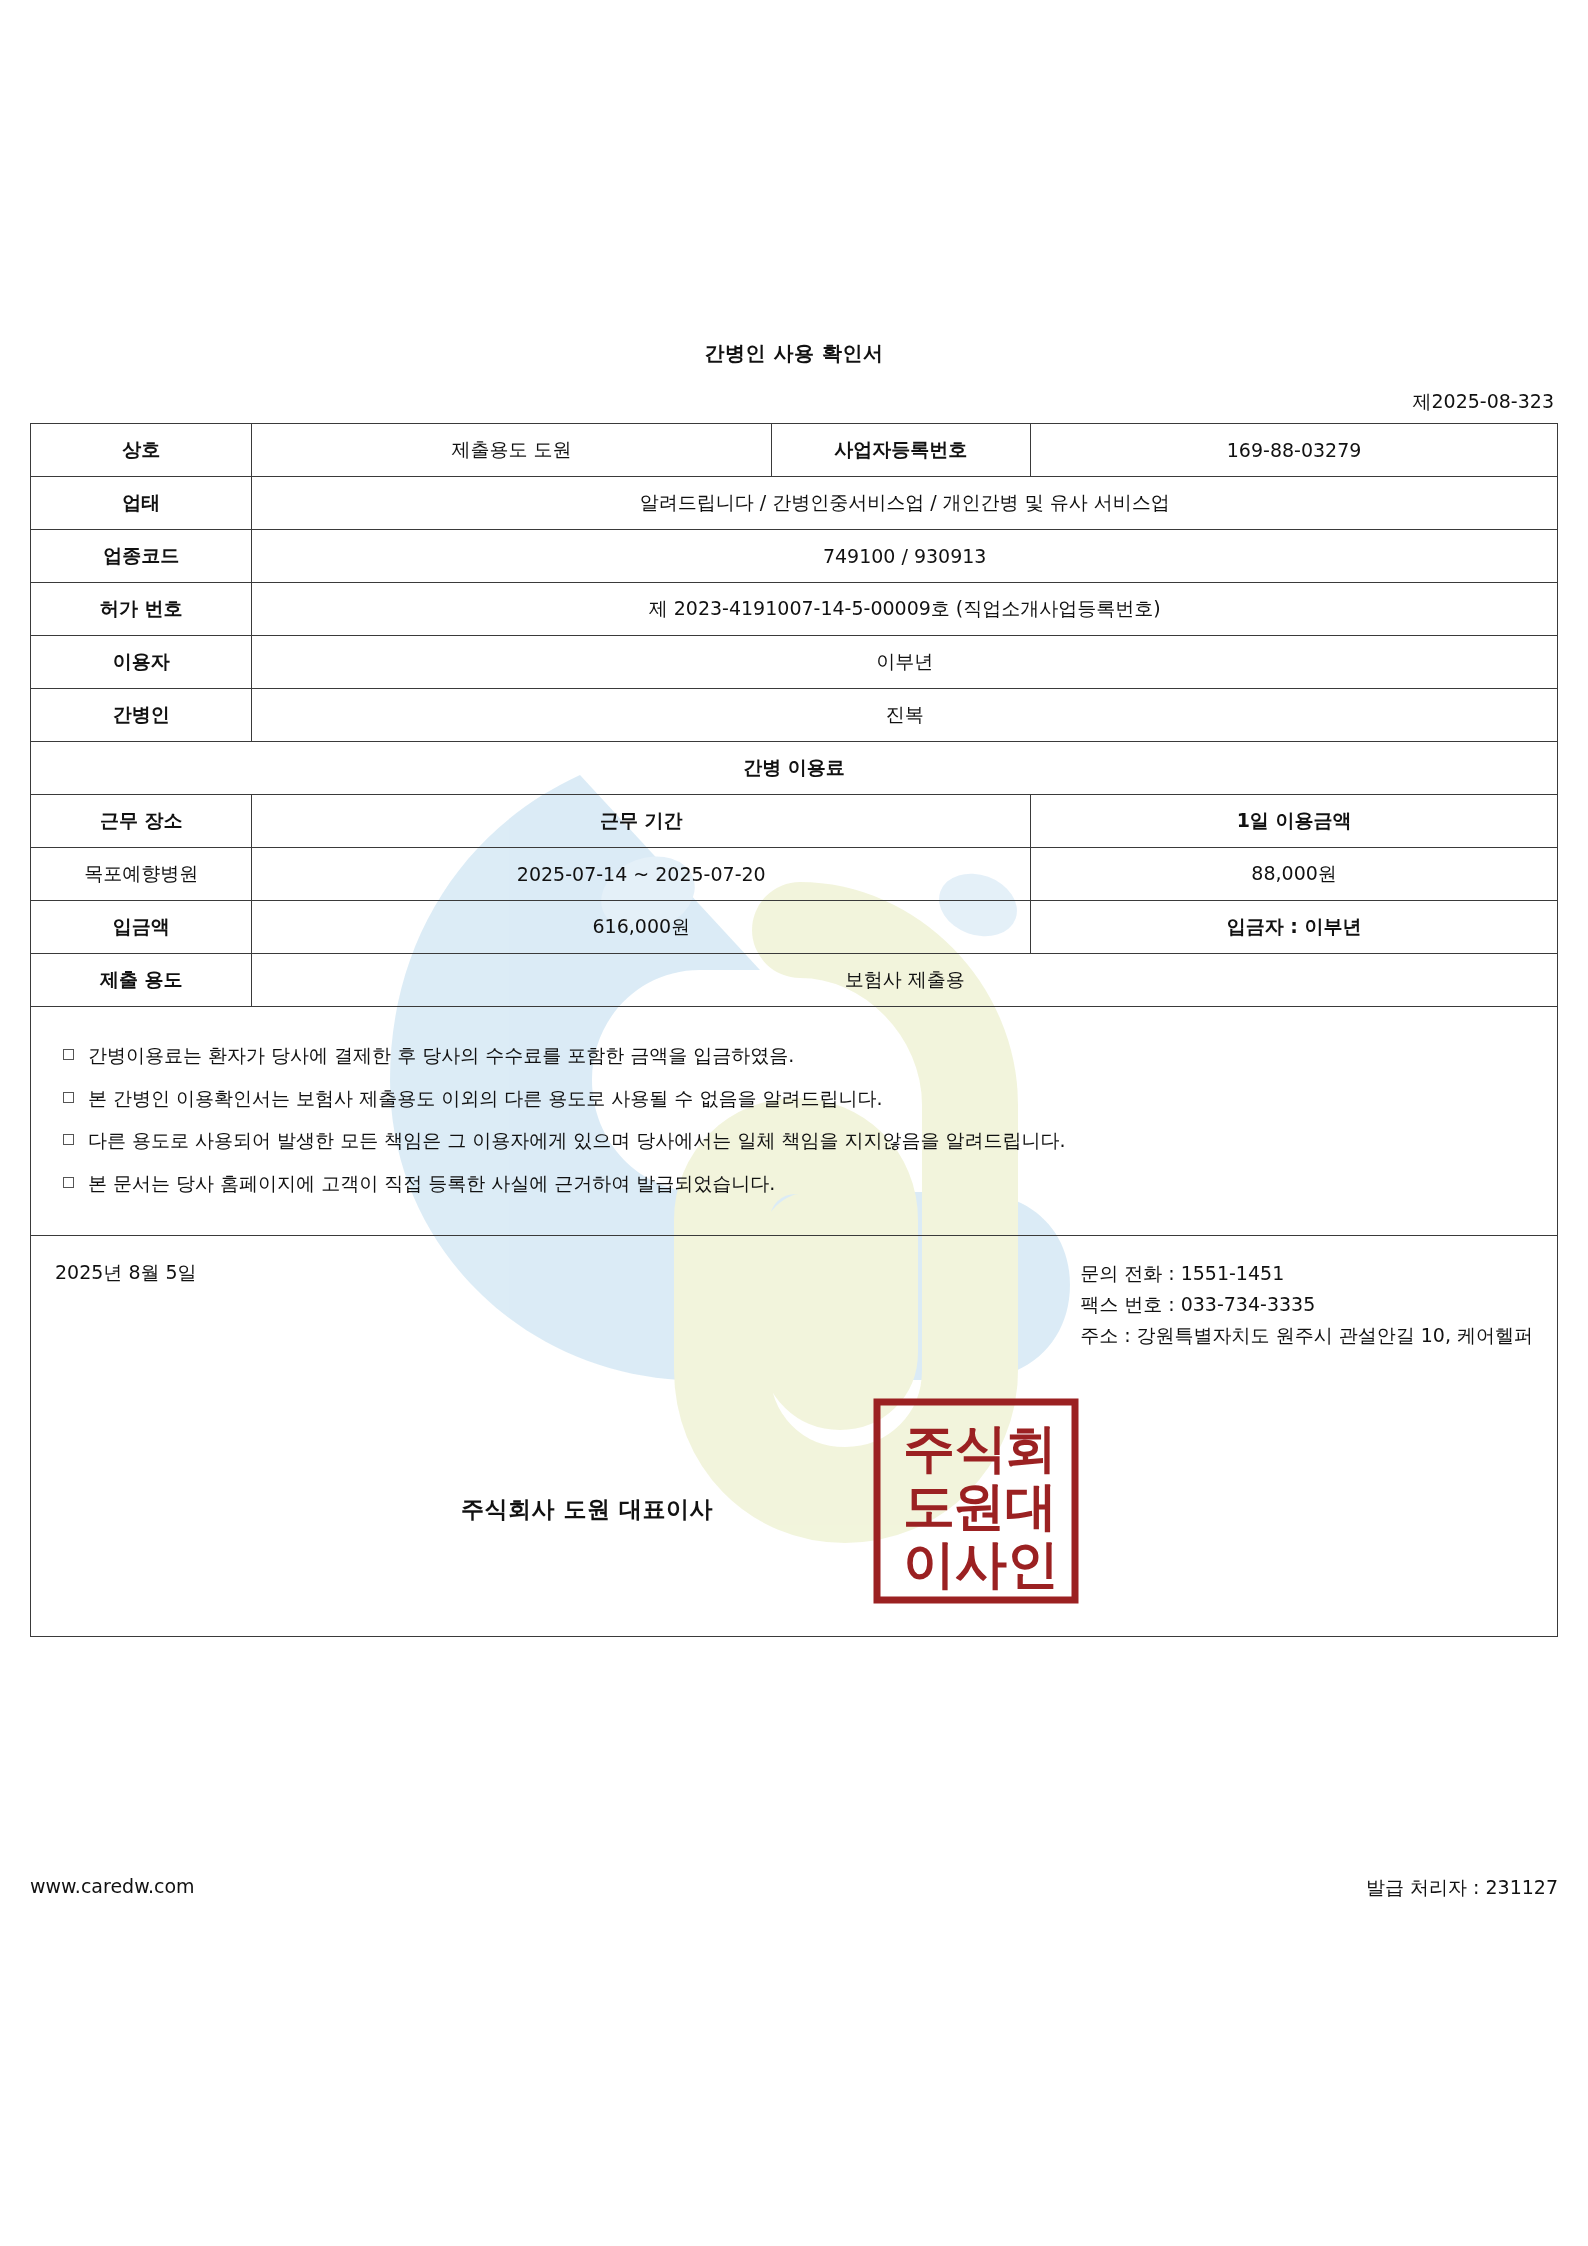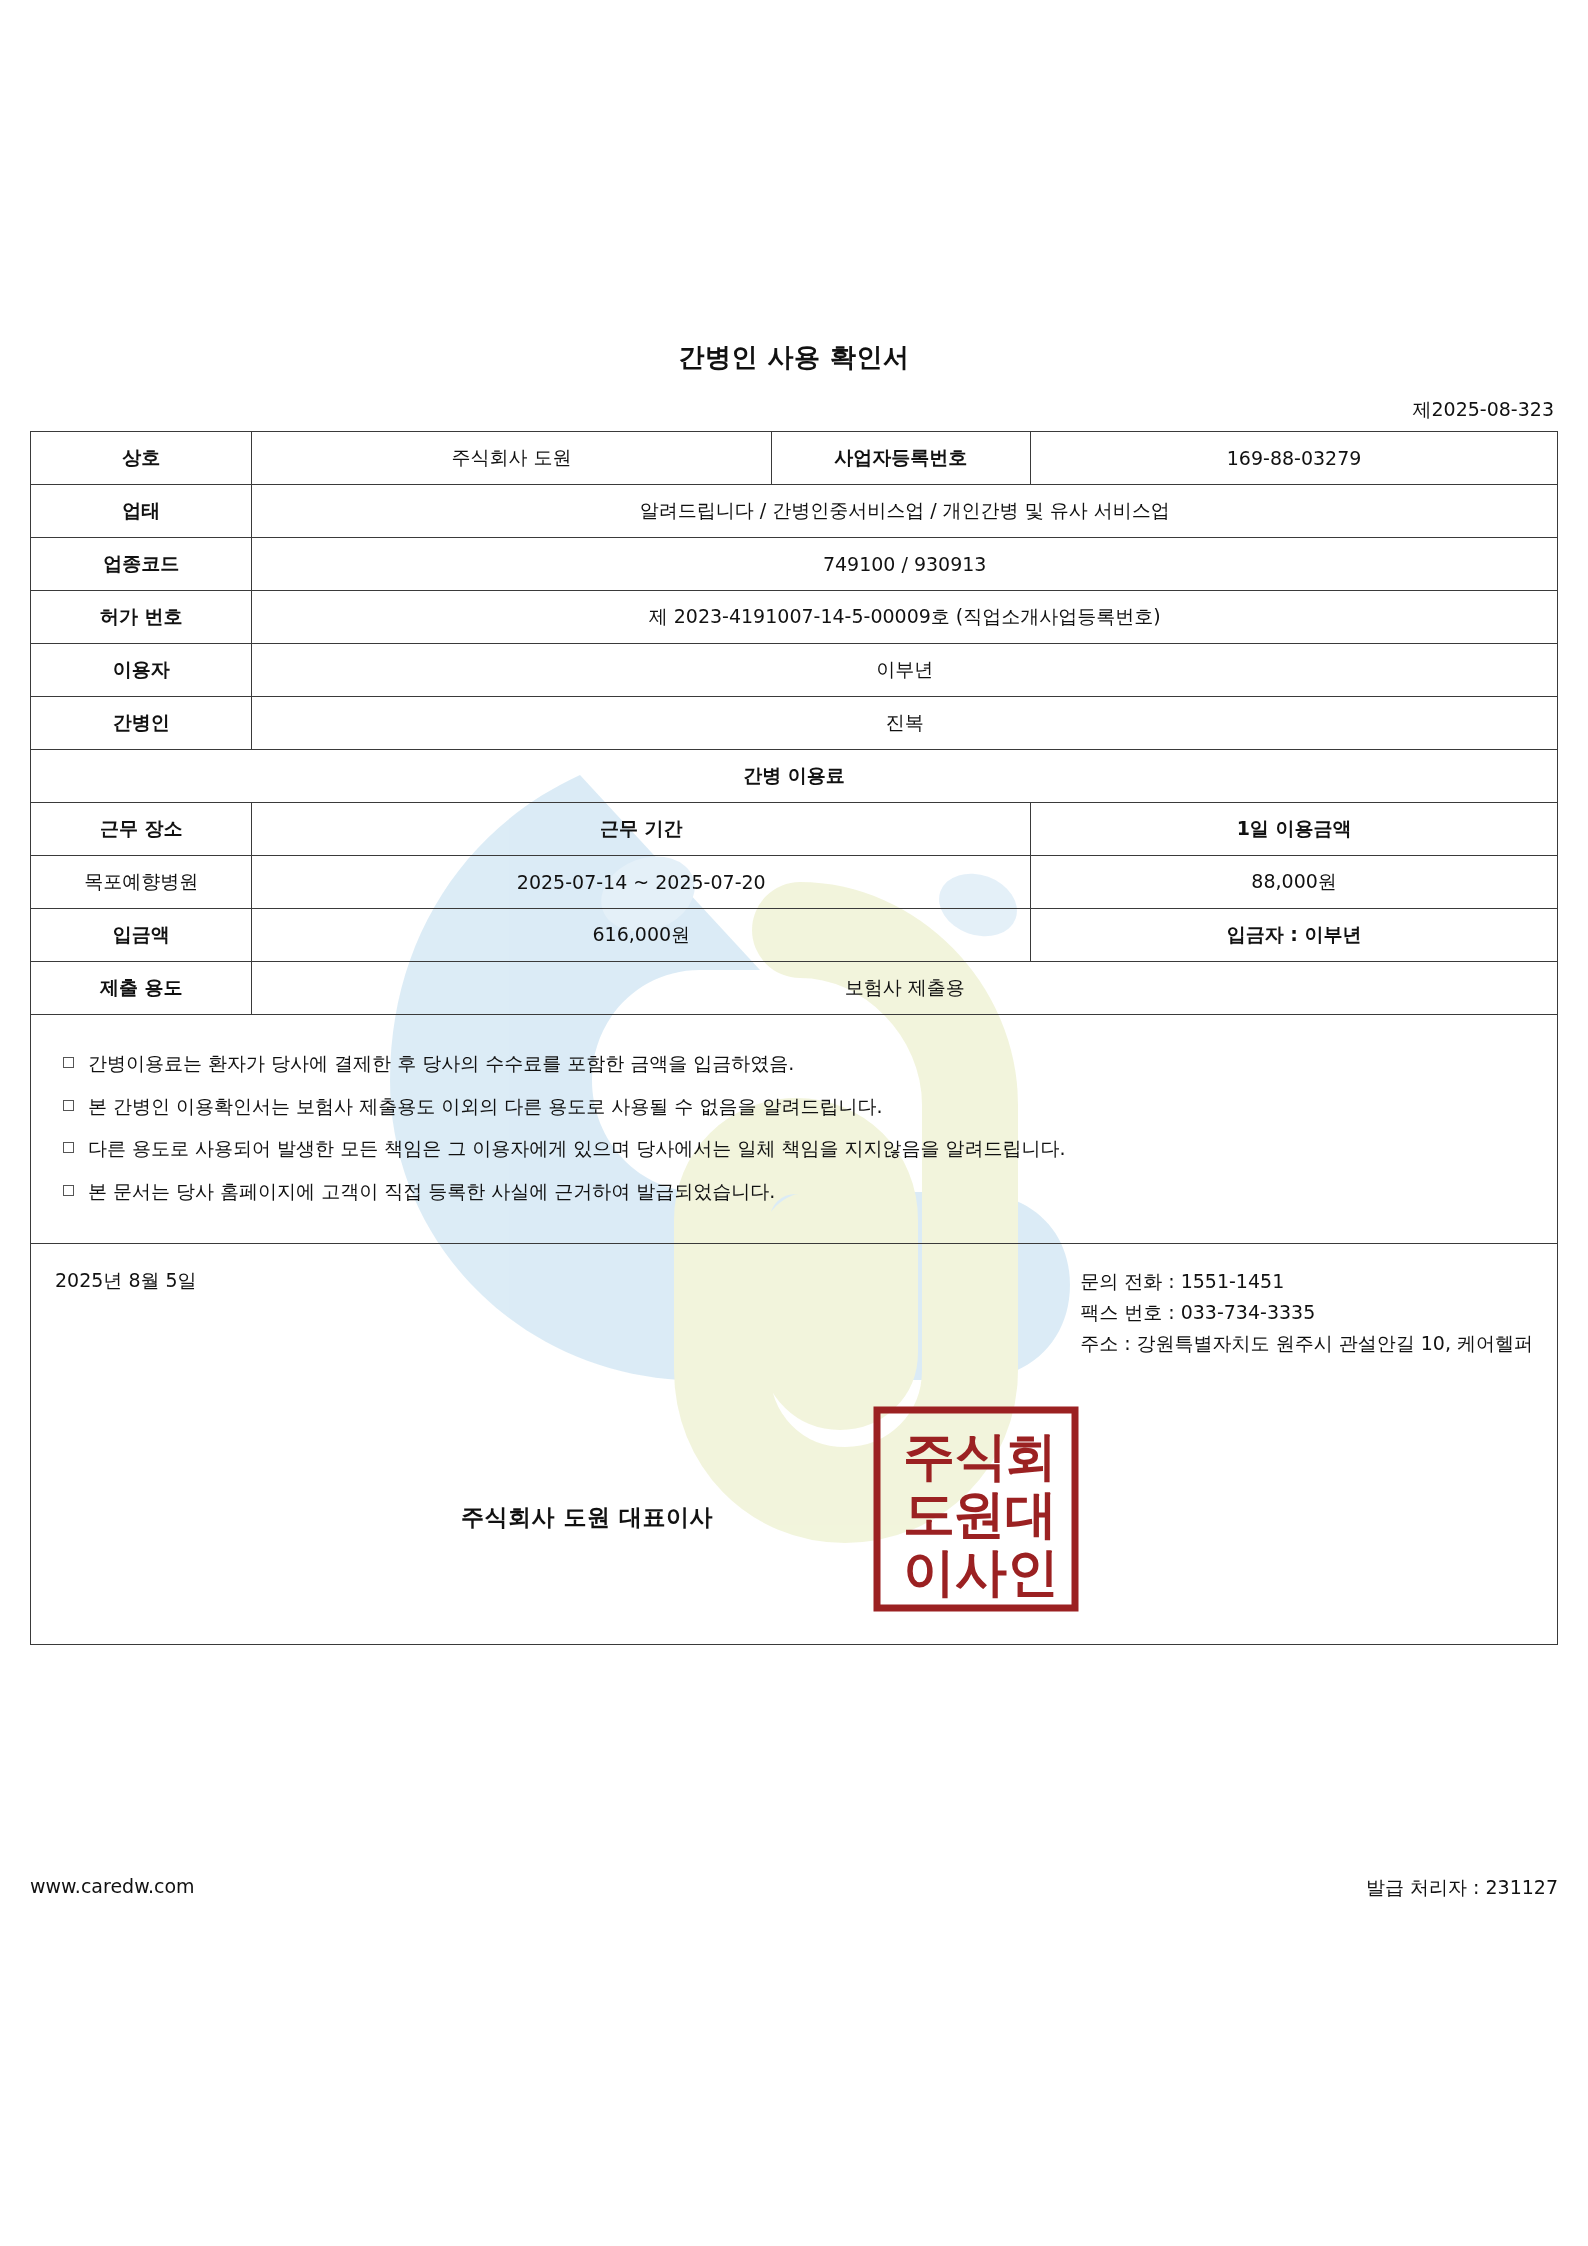--- a/index.html
+++ b/index.html
@@ -34,21 +34,21 @@
     width: 900px;
     height: 900px;
     pointer-events: none;
     z-index: 0;
   }
 
   .content { position: relative; z-index: 2; }
 
   .doc-title {
     text-align: center;
-    font-size: 26px;
+    font-size: 20px;
     font-weight: bold;
     letter-spacing: 0.5px;
     margin-bottom: 22px;
   }
   .doc-number {
     text-align: right;
     font-size: 19px;
     margin-bottom: 8px;
     padding-right: 4px;
   }
@@ -175,21 +175,21 @@
           <col style="width:14.5%">
           <col style="width:17%">
           <col style="width:17%">
           <col style="width:17%">
           <col style="width:14.5%">
           <col style="width:20%">
         </colgroup>
         <tbody>
           <tr>
             <td class="label">상호</td>
-            <td colspan="2">주식회사 도원</td>
+            <td colspan="2">제출용도 도원</td>
             <td class="label">사업자등록번호</td>
             <td colspan="2">169-88-03279</td>
           </tr>
           <tr>
             <td class="label">업태</td>
             <td colspan="5">알려드립니다 / 간병인중서비스업 / 개인간병 및 유사 서비스업</td>
           </tr>
           <tr>
             <td class="label">업종코드</td>
             <td colspan="5">749100 / 930913</td>

